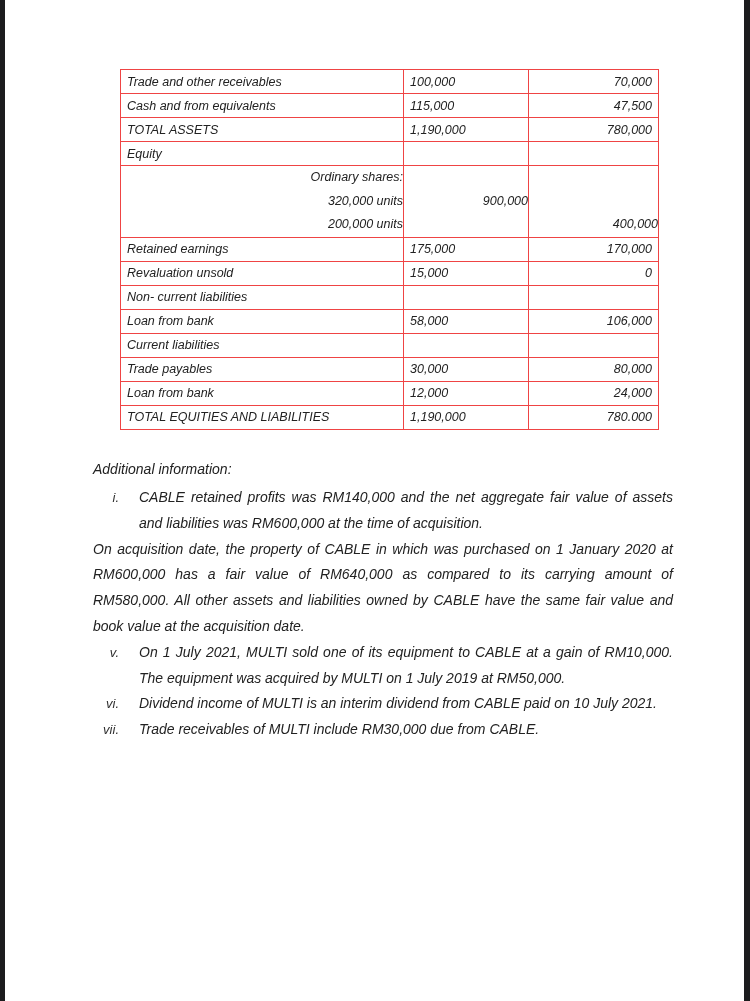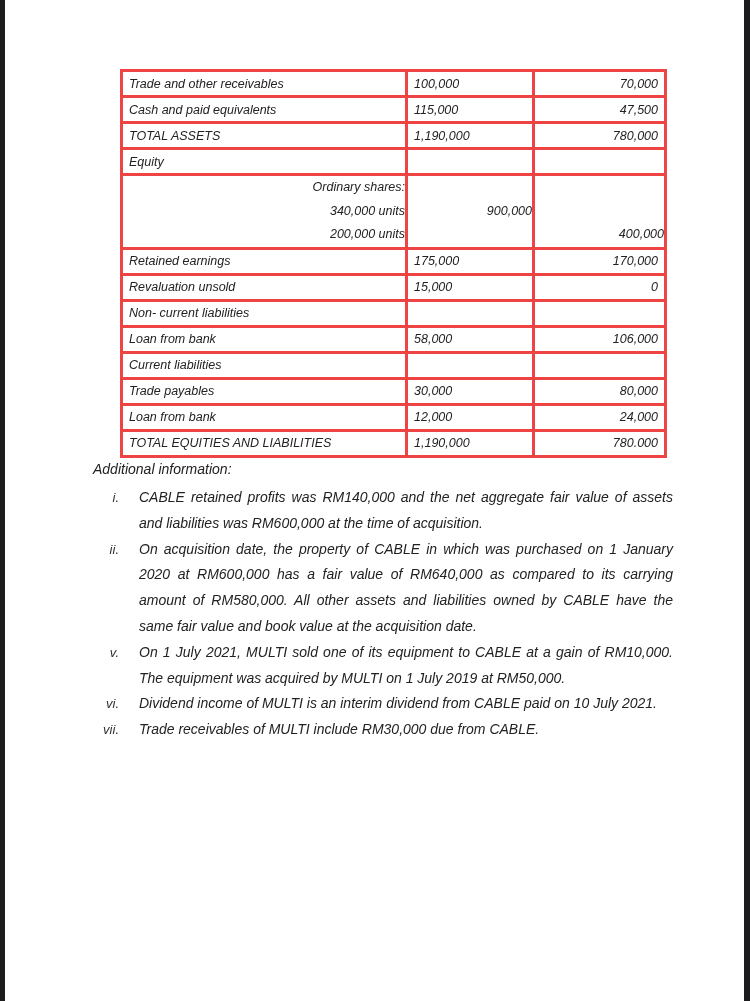--- a/index.html
+++ b/index.html
@@ -10,21 +10,21 @@
   }
   .page {
     position: absolute; left: 5px; top: 0; width: 739px; height: 1001px;
     background: #ffffff;
   }
   .fin-table {
     position: absolute; left: 115px; top: 69px;
     border-collapse: collapse; font-style: italic; font-size: 12.5px; color: #222;
   }
   .fin-table td {
-    border: 3px solid #ef4444; padding: 0 6px; height: 23px; vertical-align: middle;
+    border: 1px solid #ef4444; padding: 0 6px; height: 23px; vertical-align: middle;
   }
   .fin-table td.label { width: 270px; }
   .fin-table td.num { width: 112px; }
   .fin-table td.num2 { width: 117px; text-align: right; }
   .tall td { height: 70px; padding: 0; text-align: right; }
   .sub { display: block; height: 23.5px; line-height: 23.5px; }
   .sub.indent { padding-left: 20px; }
   .tall td.label .sub:first-child { padding-left: 6px; }
   .additional {
     position: absolute; left: 88px; top: 456px; width: 580px;
@@ -40,38 +40,38 @@
 
 <div class="page">
   <table class="fin-table">
     <tbody>
       <tr>
         <td class="label">Trade and other receivables</td>
         <td class="num">100,000</td>
         <td class="num2">70,000</td>
       </tr>
       <tr>
-        <td class="label">Cash and paid equivalents</td>
+        <td class="label">Cash and from equivalents</td>
         <td class="num">115,000</td>
         <td class="num2">47,500</td>
       </tr>
       <tr>
         <td class="label">TOTAL ASSETS</td>
         <td class="num">1,190,000</td>
         <td class="num2">780,000</td>
       </tr>
       <tr>
         <td class="label">Equity</td>
         <td class="num"></td>
         <td class="num2"></td>
       </tr>
       <tr class="tall">
         <td class="label">
           <span class="sub">Ordinary shares:</span>
-          <span class="sub indent">340,000 units</span>
+          <span class="sub indent">320,000 units</span>
           <span class="sub indent">200,000 units</span>
         </td>
         <td class="num">
           <span class="sub"></span>
           <span class="sub">900,000</span>
           <span class="sub"></span>
         </td>
         <td class="num2">
           <span class="sub"></span>
           <span class="sub"></span>
@@ -121,21 +121,20 @@
     </tbody>
   </table>
 
   <div class="additional">
     <div class="add-title">Additional information:</div>
     <div class="item">
       <span class="num-roman">i.</span>
       <span class="text">CABLE retained profits was RM140,000 and the net aggregate fair value of assets and liabilities was RM600,000 at the time of acquisition.</span>
     </div>
     <div class="item">
-      <span class="num-roman">ii.</span>
       <span class="text">On acquisition date, the property of CABLE in which was purchased on 1 January 2020 at RM600,000 has a fair value of RM640,000 as compared to its carrying amount of RM580,000. All other assets and liabilities owned by CABLE have the same fair value and book value at the acquisition date.</span>
     </div>
     <div class="item">
       <span class="num-roman">v.</span>
       <span class="text">On 1 July 2021, MULTI sold one of its equipment to CABLE at a gain of RM10,000. The equipment was acquired by MULTI on 1 July 2019 at RM50,000.</span>
     </div>
     <div class="item">
       <span class="num-roman">vi.</span>
       <span class="text">Dividend income of MULTI is an interim dividend from CABLE paid on 10 July 2021.</span>
     </div>

